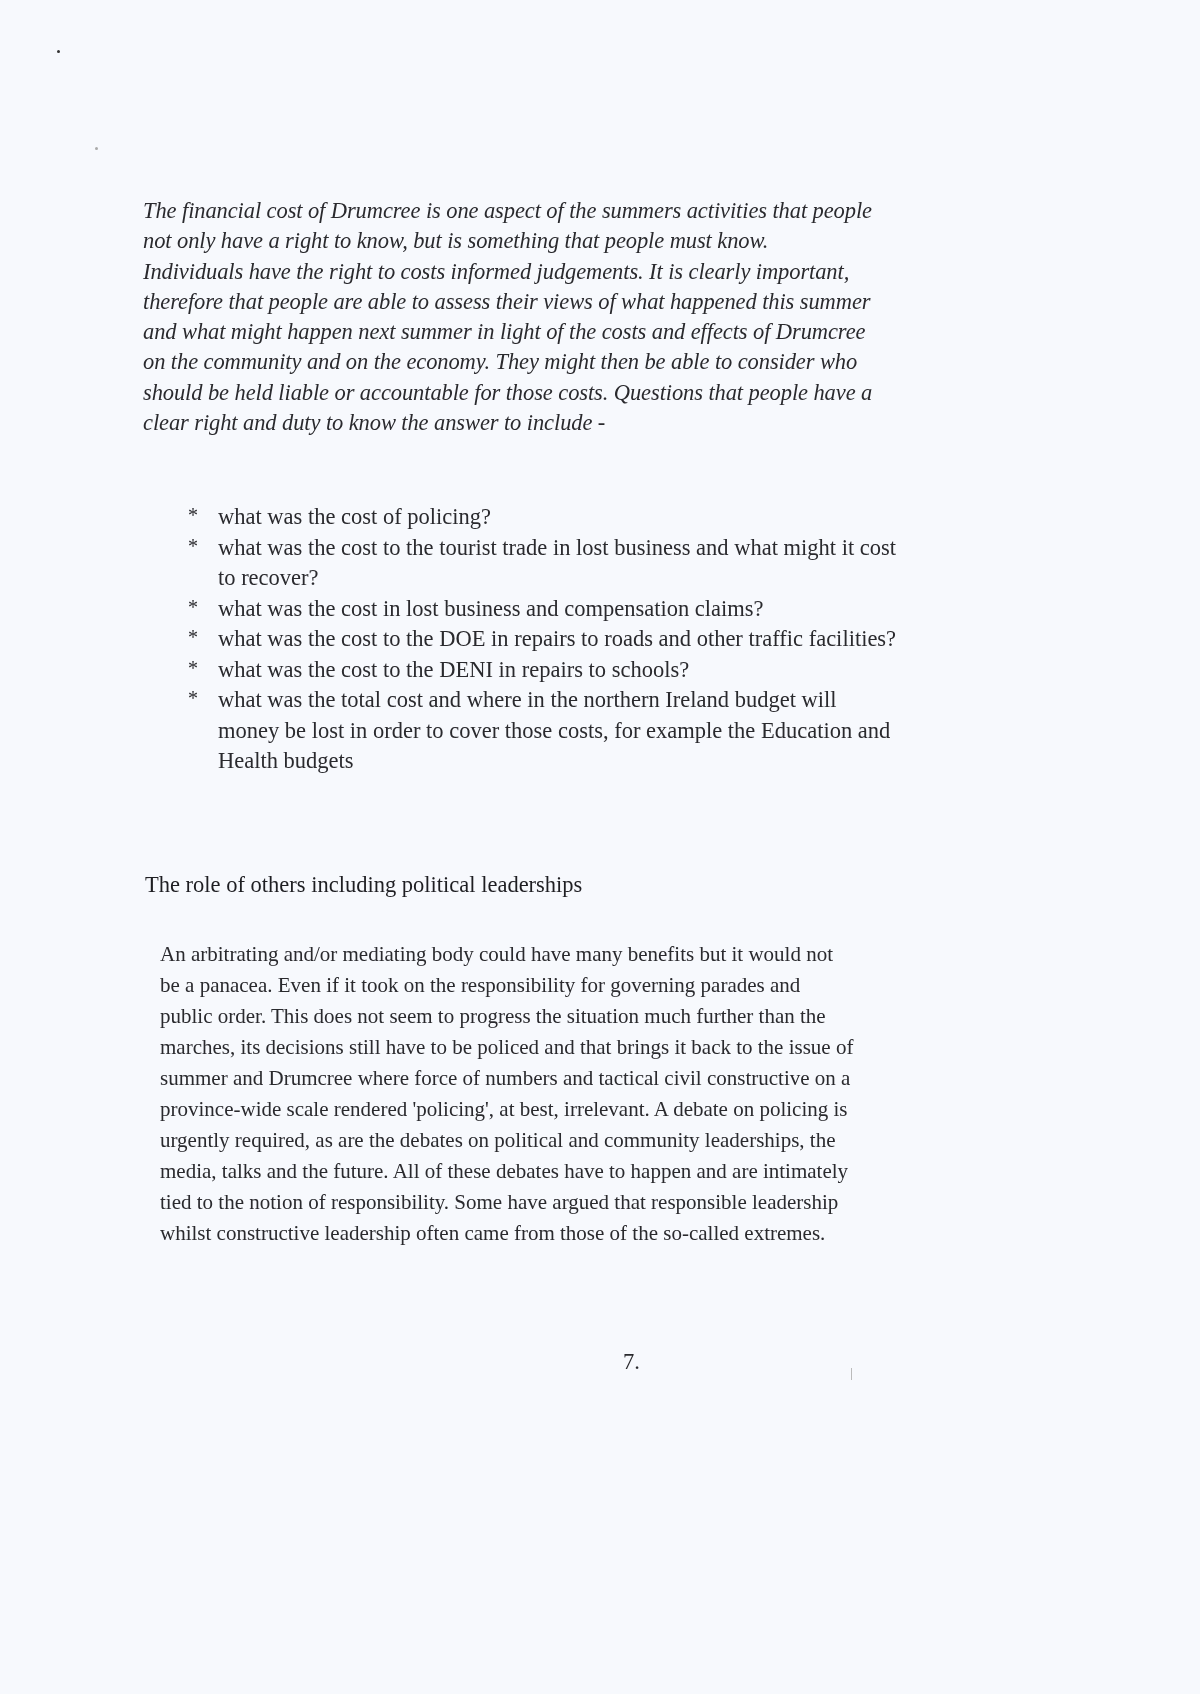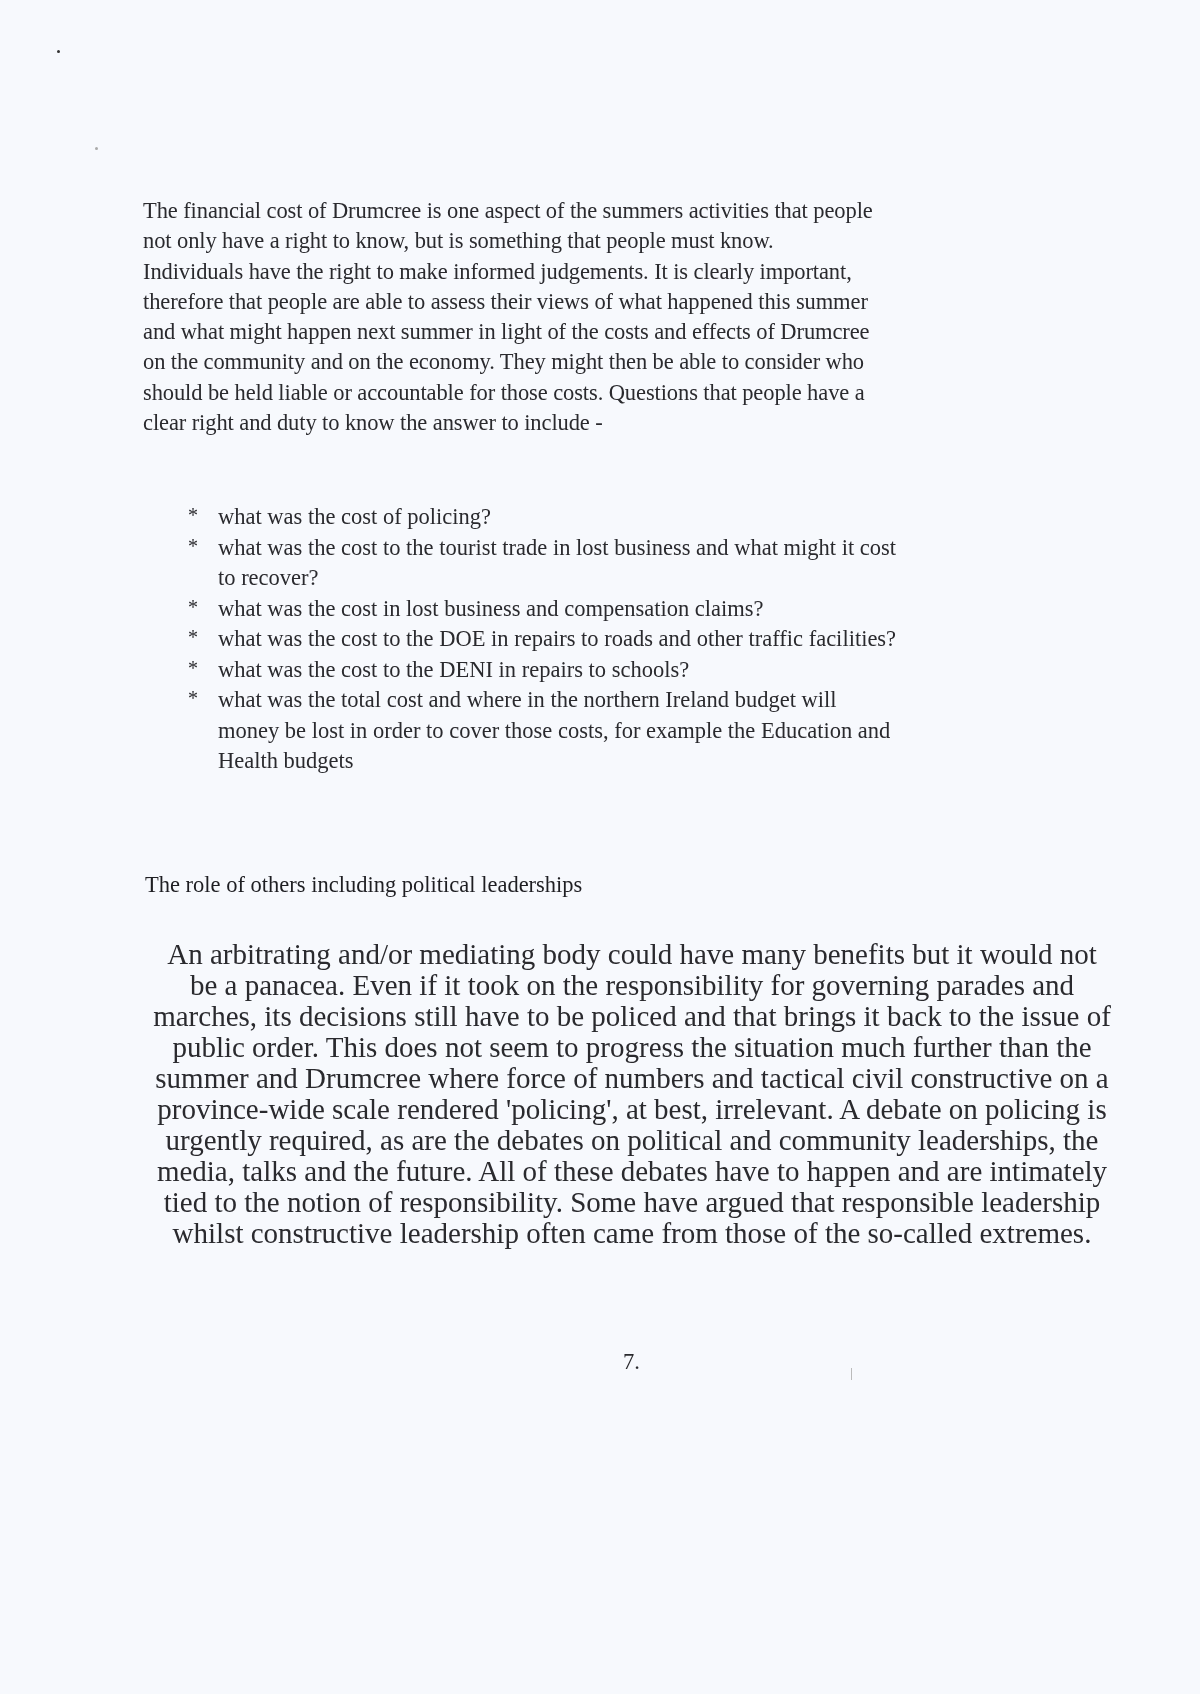--- a/index.html
+++ b/index.html
@@ -19,20 +19,21 @@
     position: absolute;
     left: 143px;
     top: 196px;
     width: 960px;
   }
   .para {
     font-size: 22.5px;
     line-height: 30.3px;
     margin: 0;
     letter-spacing: -0.1px;
+    font-style: italic;
   }
   .para .line { display: block; white-space: nowrap; }
   .bullets {
     list-style: none;
     margin: 0;
     padding: 0;
     position: absolute;
     left: 188px;
     top: 502px;
     width: 900px;
@@ -49,27 +50,26 @@
     left: 145px;
     top: 872px;
     font-size: 22.5px;
     font-weight: normal;
     margin: 0;
     color: #1e1e22;
     white-space: nowrap;
   }
   .para2 {
     position: absolute;
-    left: 152px;
+    left: 160px;
     top: 939px;
     width: 960px;
-    font-size: 29px;
+    font-size: 21px;
     line-height: 31px;
     margin: 0;
-    text-align: center;
   }
   .para2 .line { display: block; white-space: nowrap; }
   .pagenum {
     position: absolute;
     left: 623px;
     top: 1349px;
     font-size: 22.5px;
   }
   .mark {
     position: absolute; left: 851px; top: 1368px; width: 1px; height: 12px; background: #bbb;
@@ -78,21 +78,21 @@
 </head>
 <body>
 
 <div class="speck s1"></div>
 <div class="speck s2"></div>
 
 <div class="page">
   <p class="para">
     <span class="line">The financial cost of Drumcree is one aspect of the summers activities that people</span>
     <span class="line">not only have a right to know, but is something that people must know.</span>
-    <span class="line">Individuals have the right to make informed judgements.  It is clearly important,</span>
+    <span class="line">Individuals have the right to costs informed judgements.  It is clearly important,</span>
     <span class="line">therefore that people are able to assess their views of what happened this summer</span>
     <span class="line">and what might happen next summer in light of the costs and effects of Drumcree</span>
     <span class="line">on the community and on the economy.  They might then be able to consider who</span>
     <span class="line">should be held liable or accountable for those costs.  Questions that people have a</span>
     <span class="line">clear right and duty to know the answer to include -</span>
   </p>
 </div>
 
 <ul class="bullets">
   <li>
@@ -122,22 +122,22 @@
     <span class="line">money be lost in order to cover those costs, for example the Education and</span>
     <span class="line">Health budgets</span>
   </li>
 </ul>
 
 <h2 class="heading">The role of others including political leaderships</h2>
 
 <p class="para2">
   <span class="line">An arbitrating and/or mediating body could have many benefits but it would not</span>
   <span class="line">be a panacea.  Even if it took on the responsibility for governing parades and</span>
+  <span class="line">public order.  This does not seem to progress the situation much further than the</span>
   <span class="line">marches, its decisions still have to be policed and that brings it back to the issue of</span>
-  <span class="line">public order.  This does not seem to progress the situation much further than the</span>
   <span class="line">summer and Drumcree where force of numbers and tactical civil constructive on a</span>
   <span class="line">province-wide scale rendered 'policing', at best, irrelevant.  A debate on policing is</span>
   <span class="line">urgently required, as are the debates on political and community leaderships, the</span>
   <span class="line">media, talks and the future.  All of these debates have to happen and are intimately</span>
   <span class="line">tied to the notion of responsibility.  Some have argued that responsible leadership</span>
   <span class="line">whilst constructive leadership often came from those of the so-called extremes.</span>
 </p>
 
 <div class="pagenum">7.</div>
 <div class="mark"></div>

